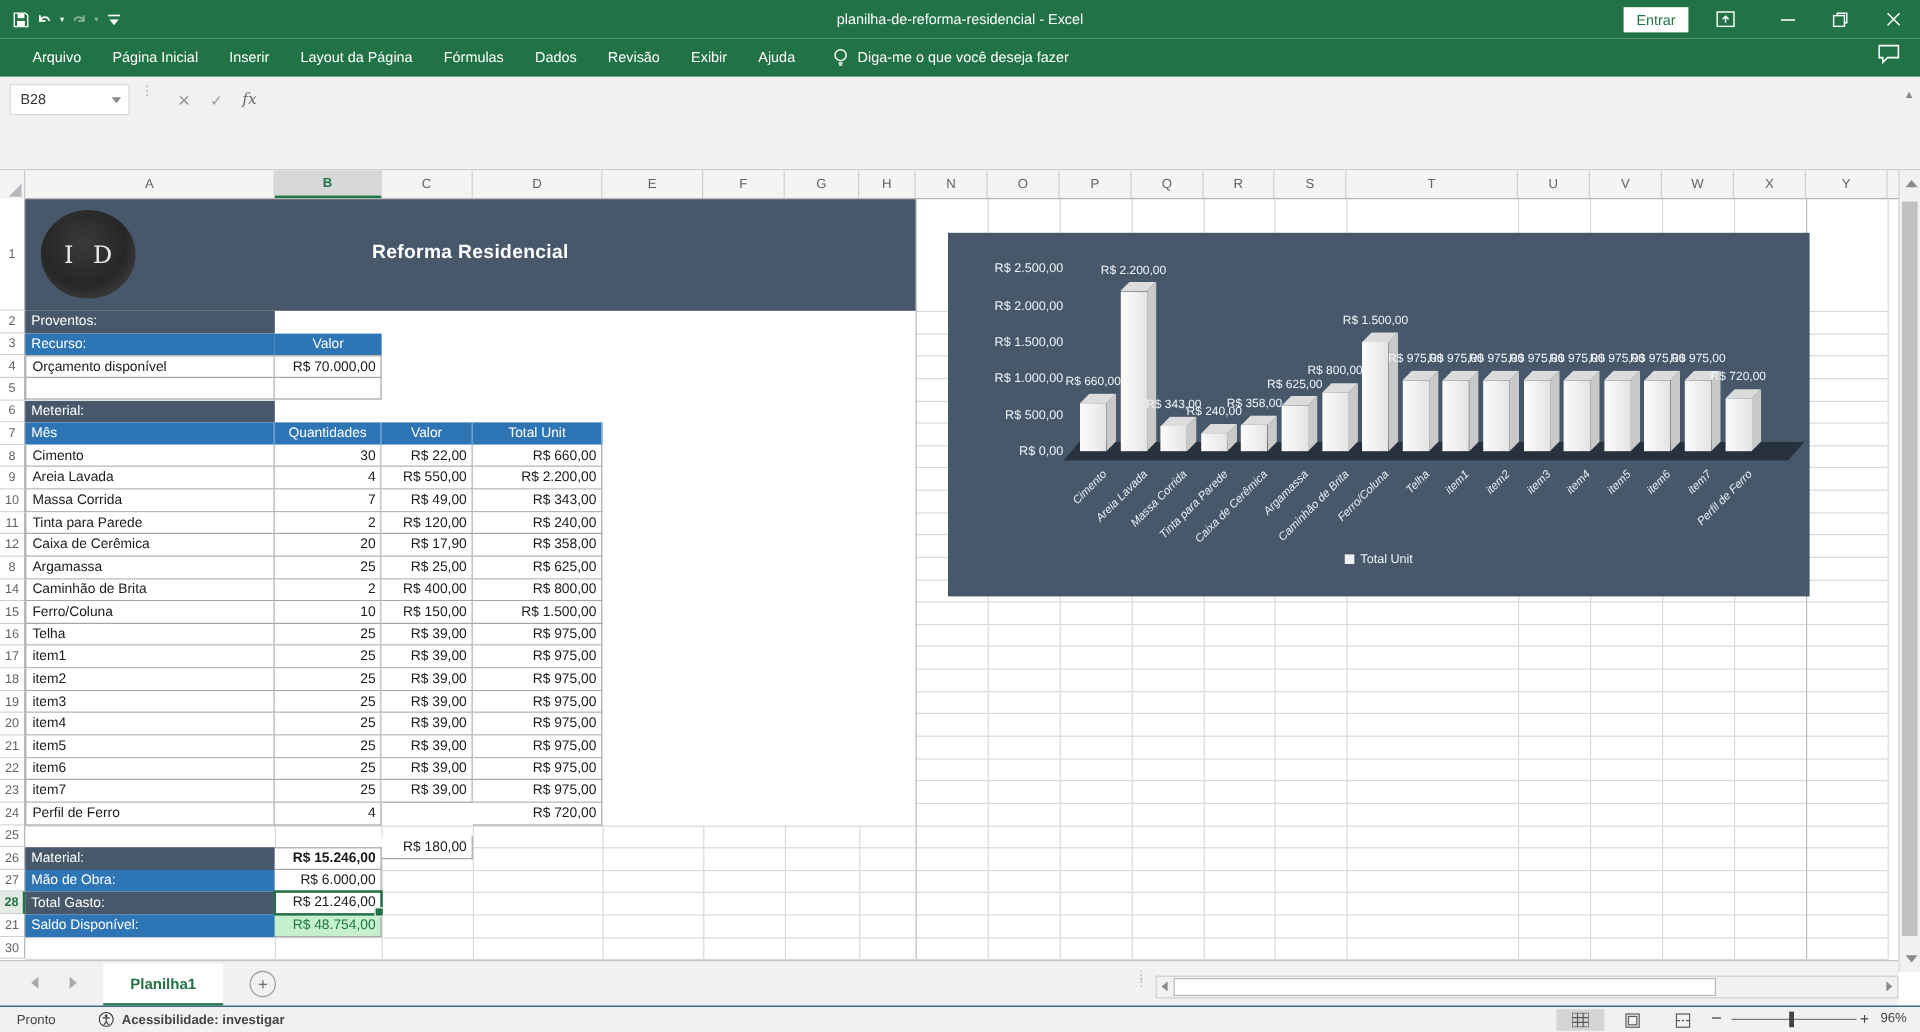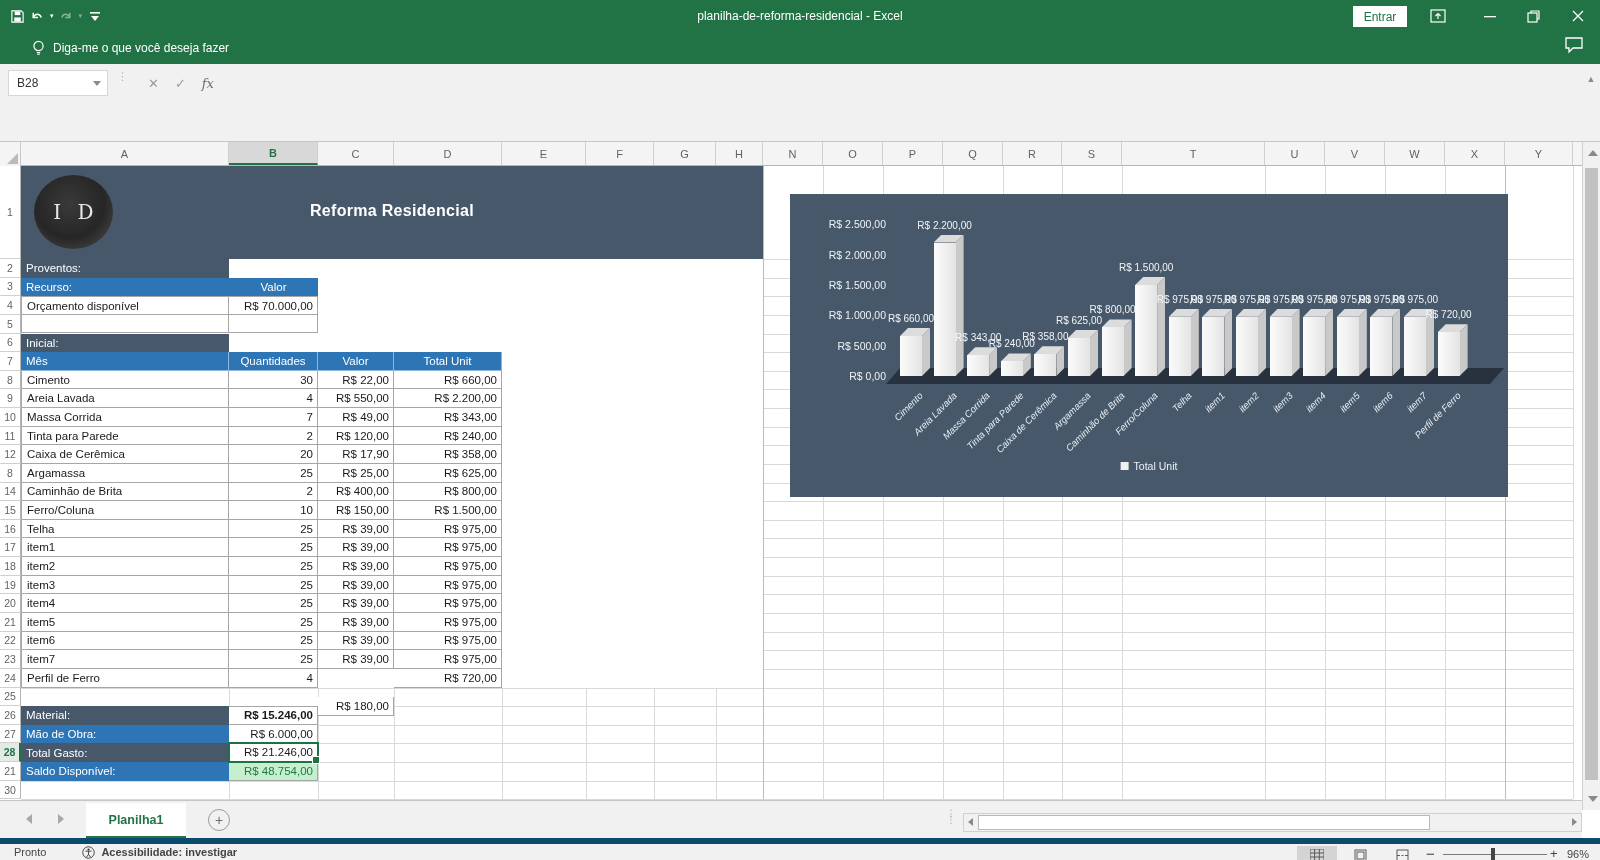--- a/index.html
+++ b/index.html
@@ -69,21 +69,21 @@
   
   .vscroll{left:1582px;top:142px;width:18px;height:668px;background:#f1f1f1;border-left:1px solid #d0d0d0;}
   .vthumb{position:absolute;left:2px;top:26px;width:13px;height:612px;background:#c1c1c1;}
   .sarrow{position:absolute;width:0;height:0;}
   .tabstrip{left:0;top:800px;width:1582px;height:38px;background:#f1f1f1;border-top:1px solid #c6c6c6;}
   .sheettab{position:absolute;left:86px;top:2px;width:100px;height:33px;background:#fff;border-bottom:2px solid #217346;color:#217346;font-weight:bold;font-size:12.5px;display:flex;align-items:center;justify-content:center;}
   .addsheet{position:absolute;left:208px;top:8px;width:20px;height:20px;border:1px solid #9b9b9b;border-radius:50%;color:#6d6d6d;font-size:14px;display:flex;align-items:center;justify-content:center;}
   .navarr{position:absolute;top:13px;width:0;height:0;border-top:5px solid transparent;border-bottom:5px solid transparent;}
   .hscroll{position:absolute;left:963px;top:12px;width:617px;height:17px;background:#f1f1f1;border:1px solid #d0d0d0;}
   .hthumb{position:absolute;left:14px;top:1px;width:450px;height:13px;background:#fff;border:1px solid #b9b9b9;}
-  .statusbar{left:0;top:838px;width:1600px;height:22px;background:#f1f1f1;border-top:6px solid #0c4a6e;display:flex;align-items:center;font-size:11px;color:#444;}
+  .statusbar{left:0;top:838px;width:1600px;height:22px;background:#f1f1f1;border-top:1px solid #0c4a6e;display:flex;align-items:center;font-size:11px;color:#444;}
   .viewbtn{position:absolute;top:2px;width:40px;height:18px;display:flex;align-items:center;justify-content:center;color:#5a5a5a;}
   .zoomtrack{position:absolute;top:10px;height:1px;background:#7a7a7a;}
   .zoomhandle{position:absolute;top:4px;width:4px;height:13px;background:#444;}
   svg{display:block;}
 </style>
 </head>
 <body>
 
 <div id="app">
 
@@ -139,20 +139,31 @@
         </svg>
     </div>
     <div class="winctl" style="left:1558px;">
       <svg width="12" height="12" viewBox="0 0 12 12">
           <path d="M1 1 L11 11 M11 1 L1 11" stroke="#fff" stroke-width="1.3"></path>
         </svg>
     </div>
   </div>
 
   <div class="abs ribbonrow">
+    <div id="ribbon-tabs" style="display:flex;">
+        <div class="ribbon-tab">Arquivo</div>
+        <div class="ribbon-tab">Página Inicial</div>
+        <div class="ribbon-tab">Inserir</div>
+        <div class="ribbon-tab">Layout da Página</div>
+        <div class="ribbon-tab">Fórmulas</div>
+        <div class="ribbon-tab">Dados</div>
+        <div class="ribbon-tab">Revisão</div>
+        <div class="ribbon-tab">Exibir</div>
+        <div class="ribbon-tab">Ajuda</div>
+      </div>
     <div class="tellme">
       <span>
         <svg width="13" height="16" viewBox="0 0 13 16">
             <circle cx="6.5" cy="6" r="4.6" fill="none" stroke="#fff" stroke-width="1.2"></circle>
             <path d="M4.8 12.5 h3.4 M5.2 14.2 h2.6" stroke="#fff" stroke-width="1.2"></path>
           </svg>
       </span>
       <span>Diga-me o que você deseja fazer</span>
     </div>
     <div class="abs" style="left:1564px;top:4px;">
@@ -303,21 +314,21 @@
   <div class="abs srow slate lbl" style="left:21px;top:259px;width:208px;height:18.6px;">Proventos:</div>
 
   <div class="abs srow blue lbl" style="left:21px;top:277.6px;width:208px;height:18.6px;">Recurso:</div>
   <div class="abs srow blue ctr" style="left:229px;top:277.6px;width:89px;height:18.6px;justify-content:center;">Valor</div>
 
   <div class="abs tcell lbl" style="left:21px;top:296.3px;width:208px;height:18.6px;border-left:1px solid #a6a6a6;border-top:1px solid #a6a6a6;">Orçamento disponível</div>
   <div class="abs tcell num" style="left:229px;top:296.3px;width:89px;height:18.6px;border-top:1px solid #a6a6a6;">R$ 70.000,00</div>
   <div class="abs tcell" style="left:21px;top:314.9px;width:208px;height:18.6px;border-left:1px solid #a6a6a6;"></div>
   <div class="abs tcell" style="left:229px;top:314.9px;width:89px;height:18.6px;"></div>
 
-  <div class="abs srow slate lbl" style="left:21px;top:333.5px;width:208px;height:18.6px;">Inicial:</div>
+  <div class="abs srow slate lbl" style="left:21px;top:333.5px;width:208px;height:18.6px;">Meterial:</div>
 
   <div class="abs tcell hdr lbl" style="left:21px;top:352.2px;width:208px;height:18.6px;">Mês</div>
   <div class="abs tcell hdr ctr" style="left:229px;top:352.2px;width:89px;height:18.6px;">Quantidades</div>
   <div class="abs tcell hdr ctr" style="left:318px;top:352.2px;width:76px;height:18.6px;">Valor</div>
   <div class="abs tcell hdr ctr" style="left:394px;top:352.2px;width:108px;height:18.6px;">Total Unit</div>
   <div id="material-rows">
       <div class="tcell lbl" style="left: 21px; top: 370.792px; width: 208px; height: 18.632px; border-left: 1px solid rgb(166, 166, 166);">Cimento</div>
       <div class="tcell num" style="left: 229px; top: 370.792px; width: 89px; height: 18.632px;">30</div>
       <div class="tcell num" style="left: 318px; top: 370.792px; width: 76px; height: 18.632px;">R$ 22,00</div>
       <div class="tcell num" style="left: 394px; top: 370.792px; width: 108px; height: 18.632px;">R$ 660,00</div>

